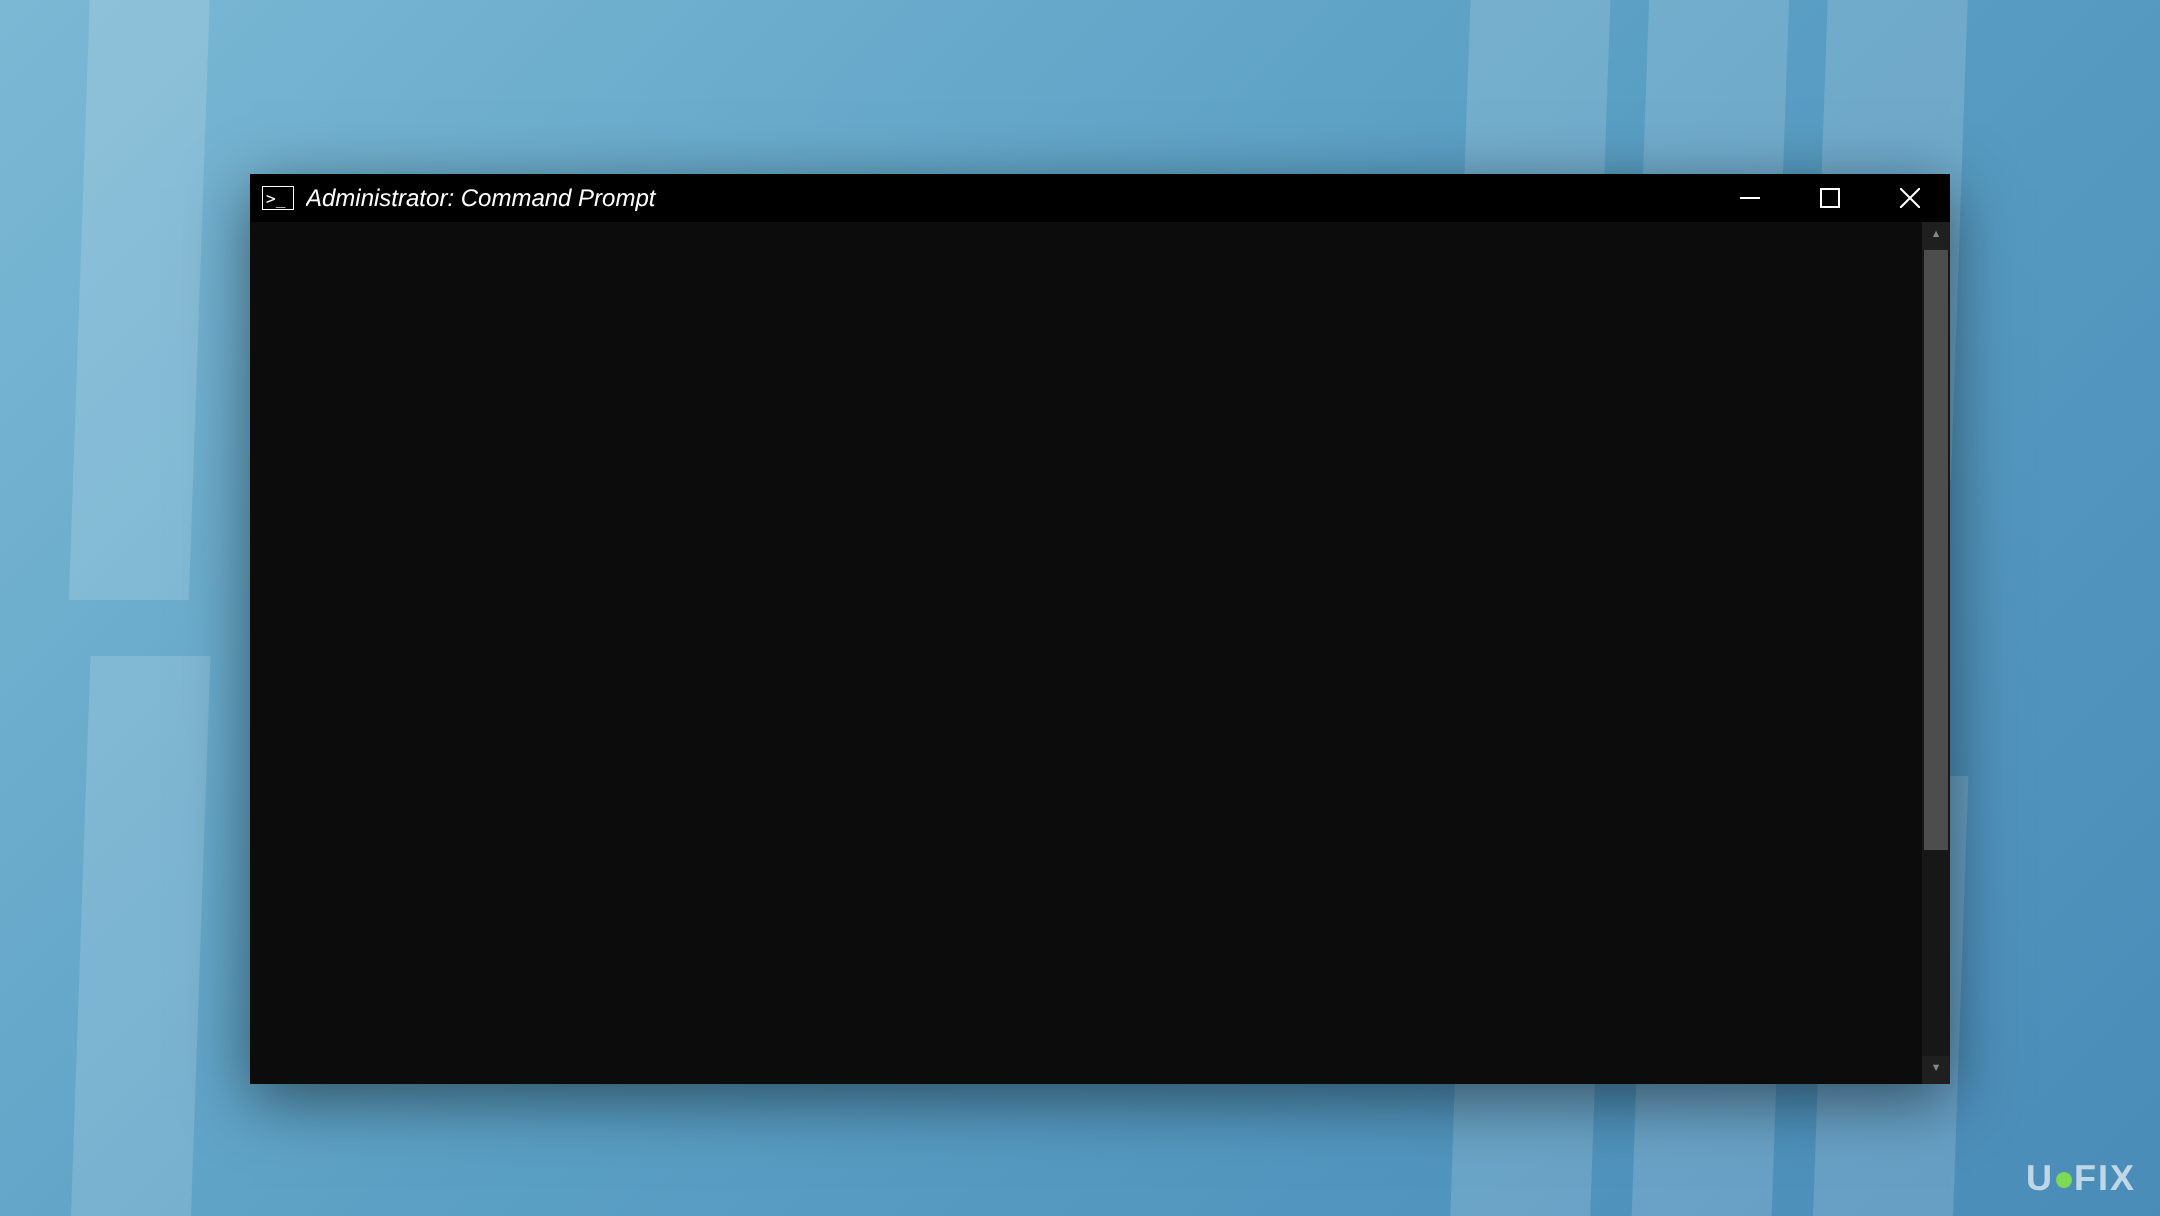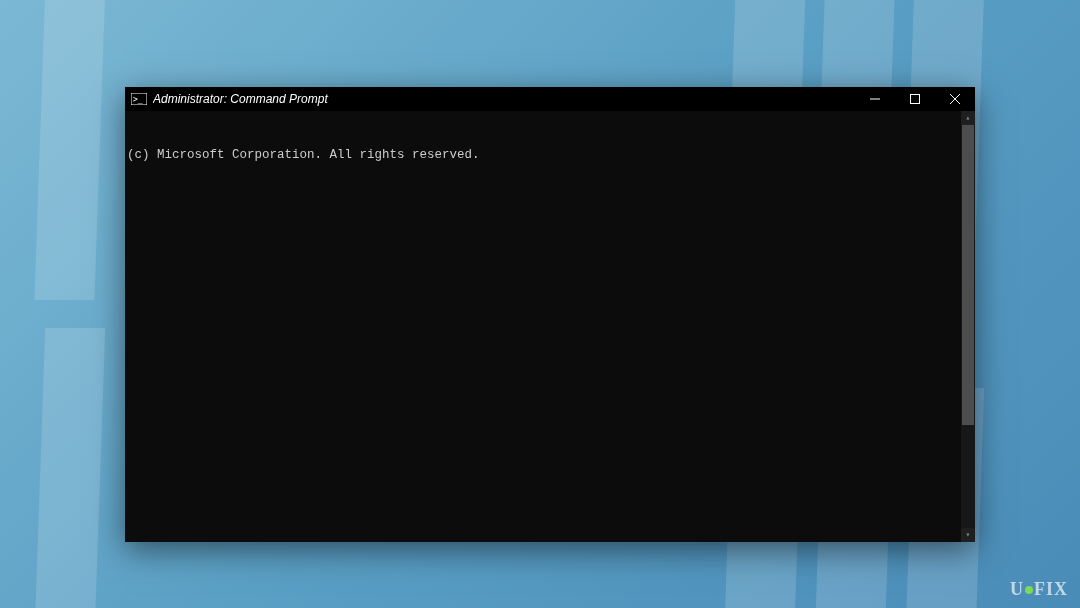--- a/index.html
+++ b/index.html
@@ -141,21 +141,21 @@
       background: #4d4d4d;
     }
     .watermark {
       position: absolute;
       right: 12px;
       bottom: 8px;
       color: rgba(255,255,255,0.65);
       font-size: 18px;
       font-weight: 600;
       letter-spacing: 1px;
-      font-family: Liberation Serif, serif;
+      font-family: Liberation Sans, sans-serif;
     }
     .watermark .dot {
       display: inline-block;
       width: 8px; height: 8px;
       border-radius: 50%;
       background: #7ed957;
       position: relative;
       top: -1px;
       margin: 0 1px;
     }
@@ -196,21 +196,20 @@
       </div>
       <div class="titlebar-btn close">
         <svg viewBox="0 0 10 10">
             <line x1="0" y1="0" x2="10" y2="10" stroke="#fff" stroke-width="1"></line>
             <line x1="10" y1="0" x2="0" y2="10" stroke="#fff" stroke-width="1"></line>
           </svg>
       </div>
     </div>
   </div>
   <div class="terminal-body">
-    <div class="terminal-line">(c) Microsoft Corporation. All rights reserved.</div>
     <div class="terminal-line"></div>
     <div class="scrollbar">
       <div class="scroll-up">▴</div>
       <div class="scroll-thumb"></div>
       <div class="scroll-down">▾</div>
     </div>
   </div>
 </div>
 
 <div class="watermark">

